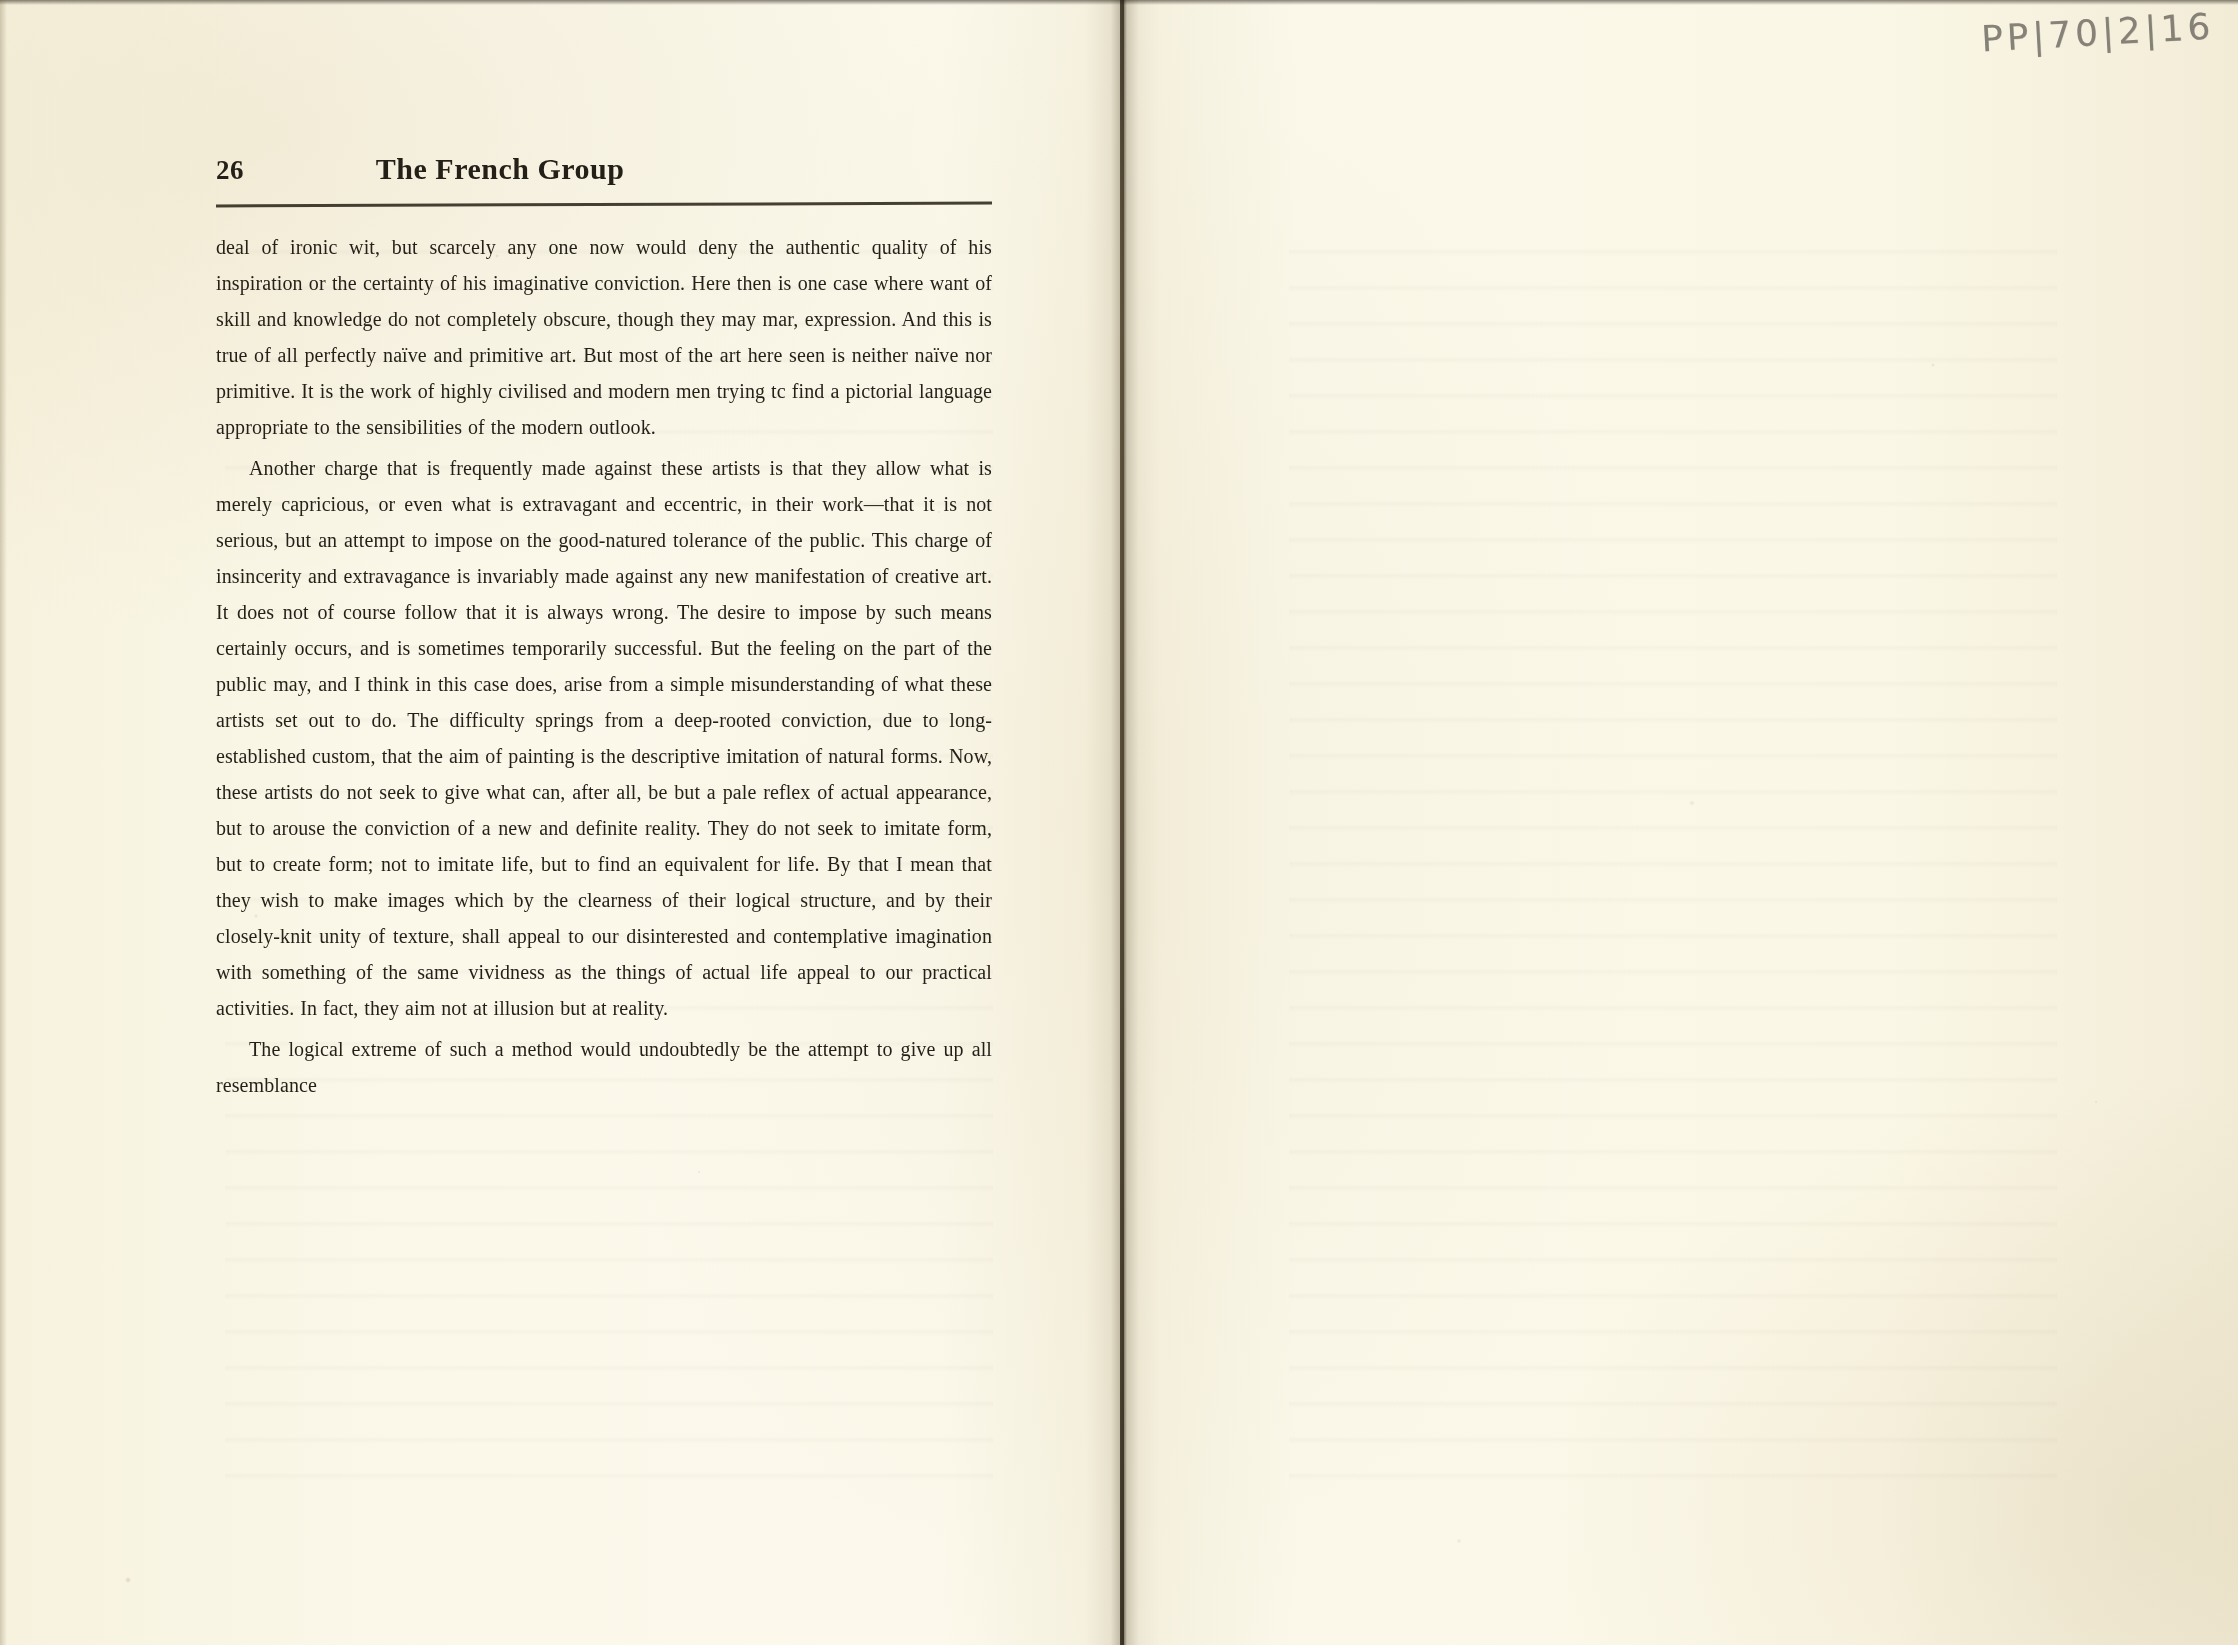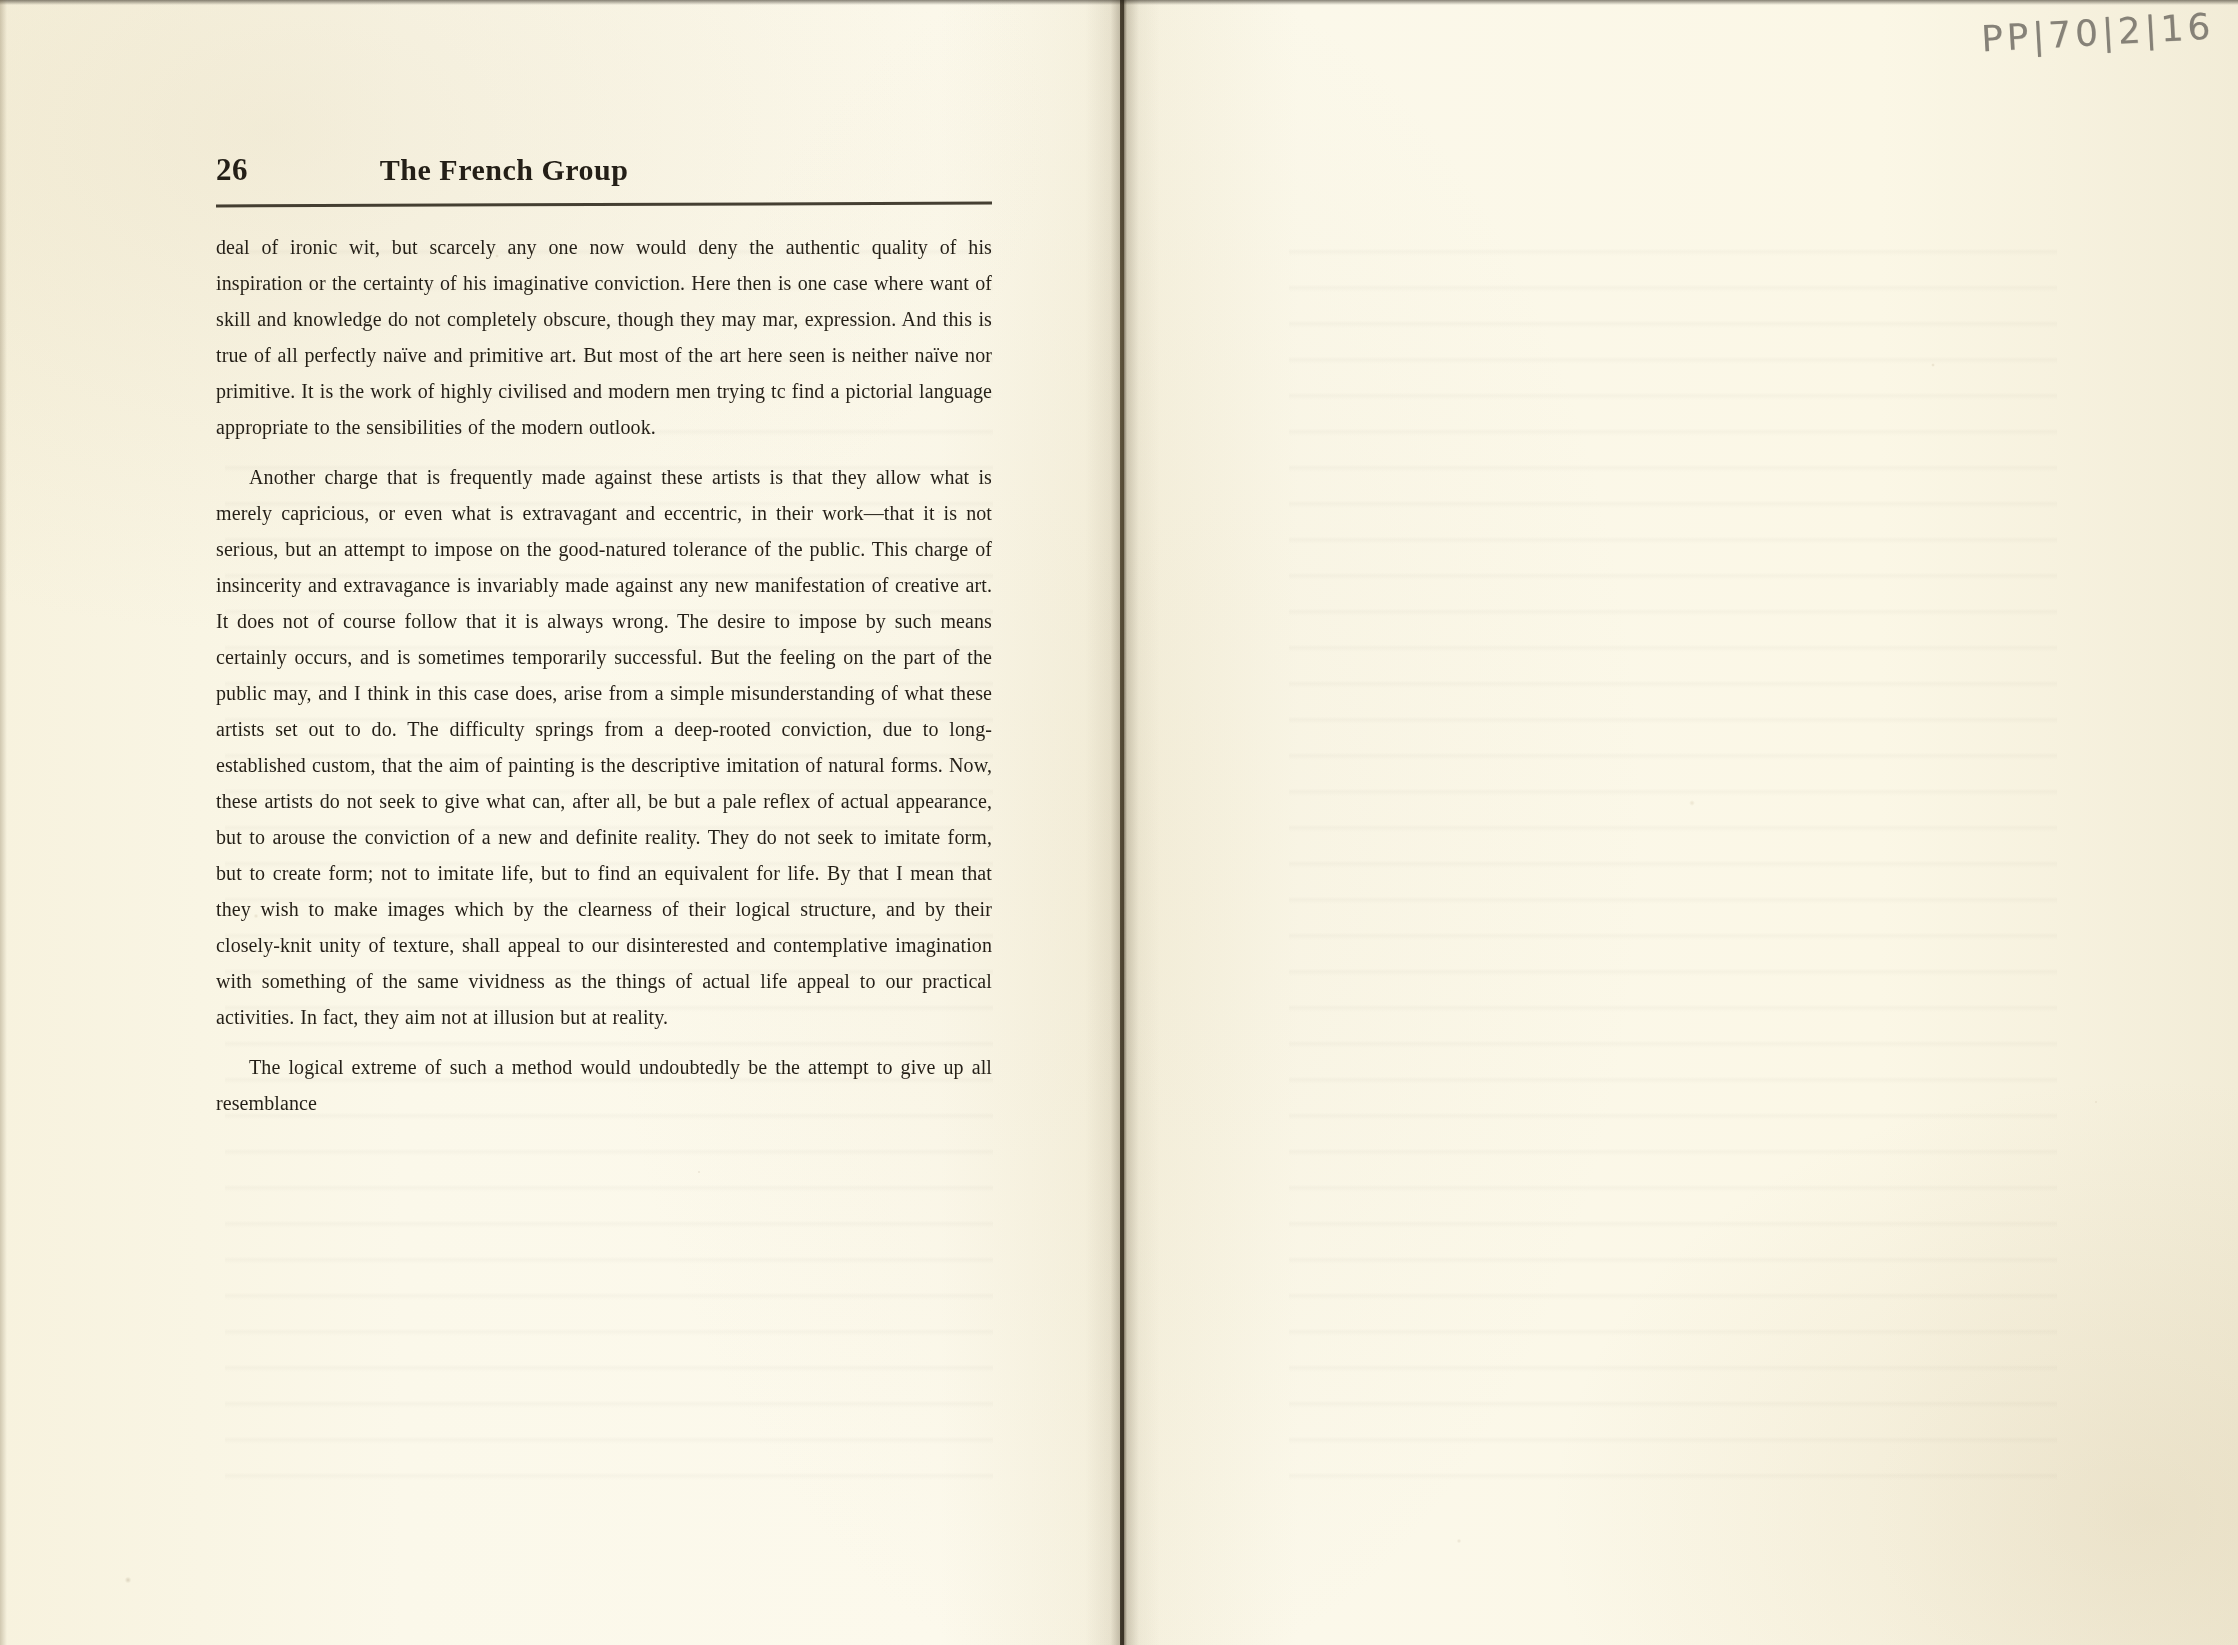--- a/index.html
+++ b/index.html
@@ -84,21 +84,21 @@
   
   .runhead {
     display: flex;
     align-items: baseline;
     height: 48px;
     font-size: 30px;
   }
   .runhead .folio {
     font-weight: 700;
     letter-spacing: 0.4px;
-    font-size: 31px;
+    font-size: 27px;
   }
   .runhead .title {
     font-weight: 700;
     letter-spacing: 0.5px;
     white-space: nowrap;
   }
   .runhead-left  .folio { margin-right: 132px; }
 
   .rule {
     height: 0;
@@ -113,21 +113,21 @@
     margin: 0;
     text-align: justify;
     text-justify: inter-word;
     font-size: 20px;
     line-height: 36px;
     letter-spacing: 0.1px;
     word-spacing: 0.8px;
     text-indent: 0;
   }
   .body p.indent { text-indent: 33px; }
-  .body p + p { margin-top: 14px; }
+  .body p + p { margin-top: 5px; }
 
   
   .showthrough {
     position: absolute;
     inset: 0;
     pointer-events: none;
     opacity: .05;
     background-image:
       repeating-linear-gradient(180deg,
         rgba(70,58,40,0) 0px,

